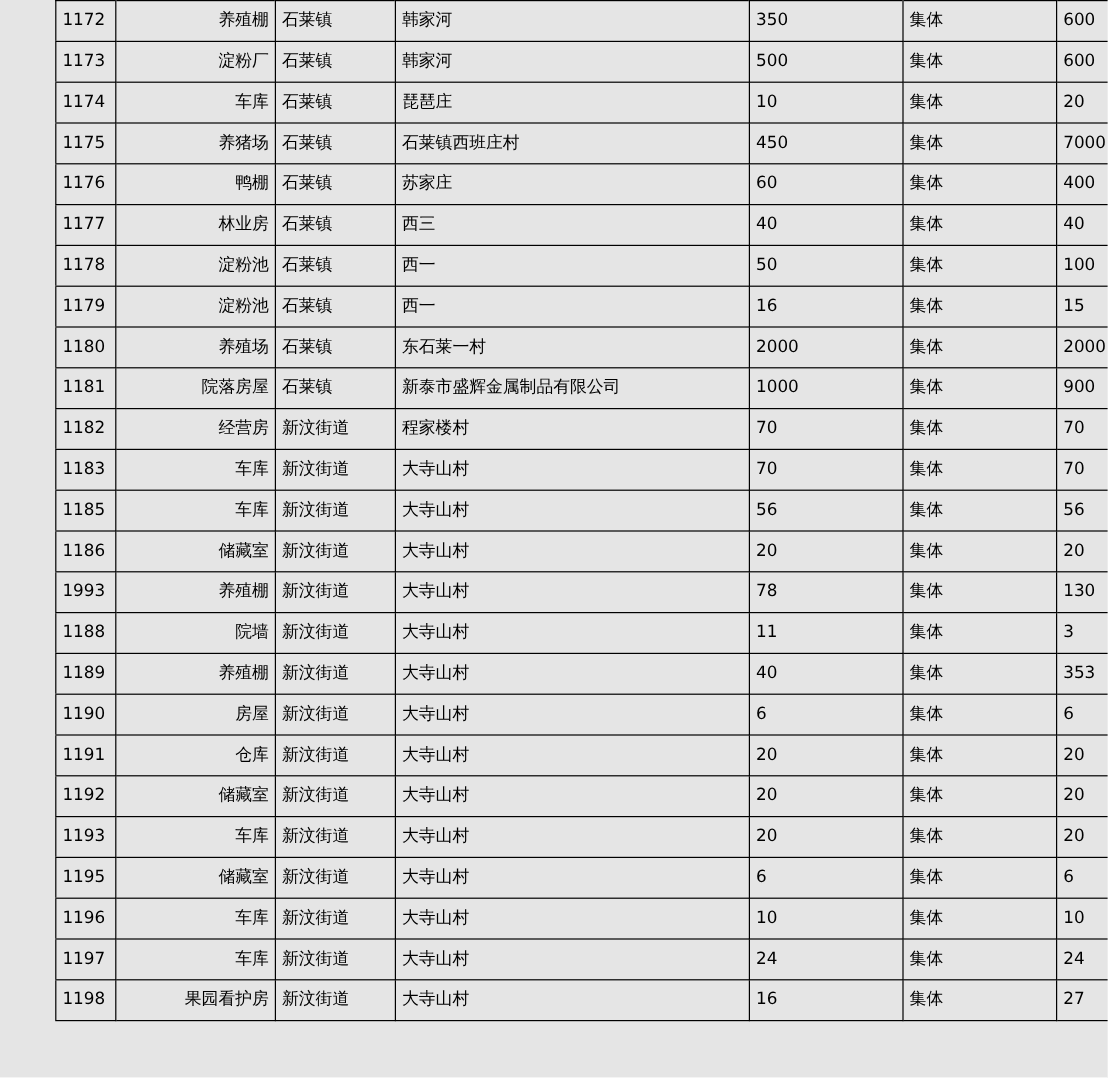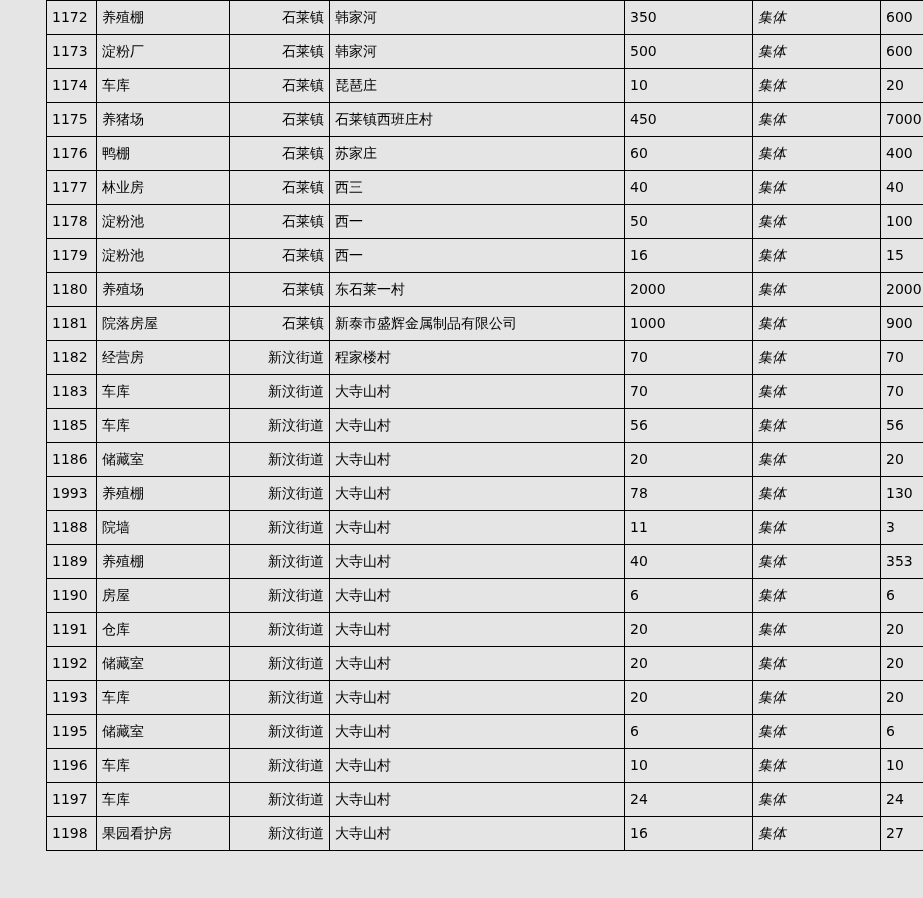--- a/index.html
+++ b/index.html
@@ -42,25 +42,25 @@
   }
   col.c-id    { width: 50px; }
   col.c-name  { width: 133px; }
   col.c-town  { width: 100px; }
   col.c-addr  { width: 295px; }
   col.c-area  { width: 128px; }
   col.c-owner { width: 128px; }
   col.c-value { width: 87px; }
 
   td.cell-id    { font-size: 14px; }
-  td.cell-name  { font-size: 14px; }
-  td.cell-town  { font-size: 13px; text-align: right; }
+  td.cell-name  { font-size: 14px; text-align: right; }
+  td.cell-town  { font-size: 13px; }
   td.cell-addr  { font-size: 13px; }
   td.cell-area  { font-size: 13px; }
-  td.cell-owner { font-size: 13px; font-style: italic; }
+  td.cell-owner { font-size: 13px; }
   td.cell-value { font-size: 13px; }
 </style>
 </head>
 <body>
 
 <div class="sheet">
   <table class="data-table">
     <colgroup>
       <col class="c-id">
       <col class="c-name">

